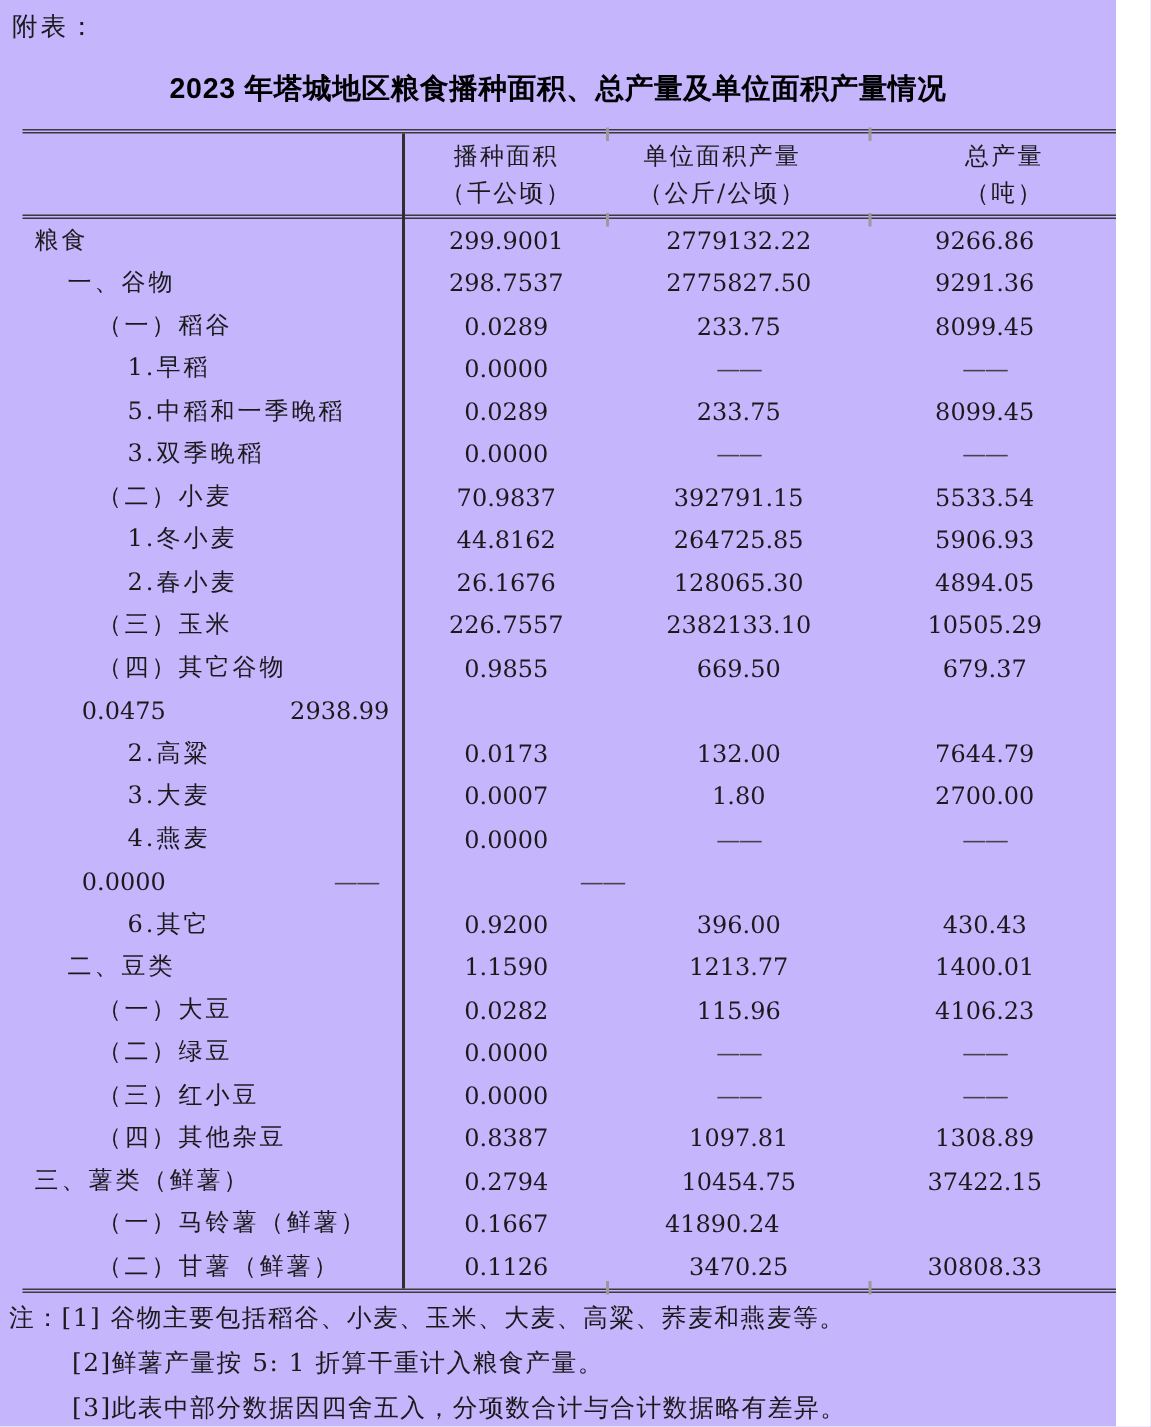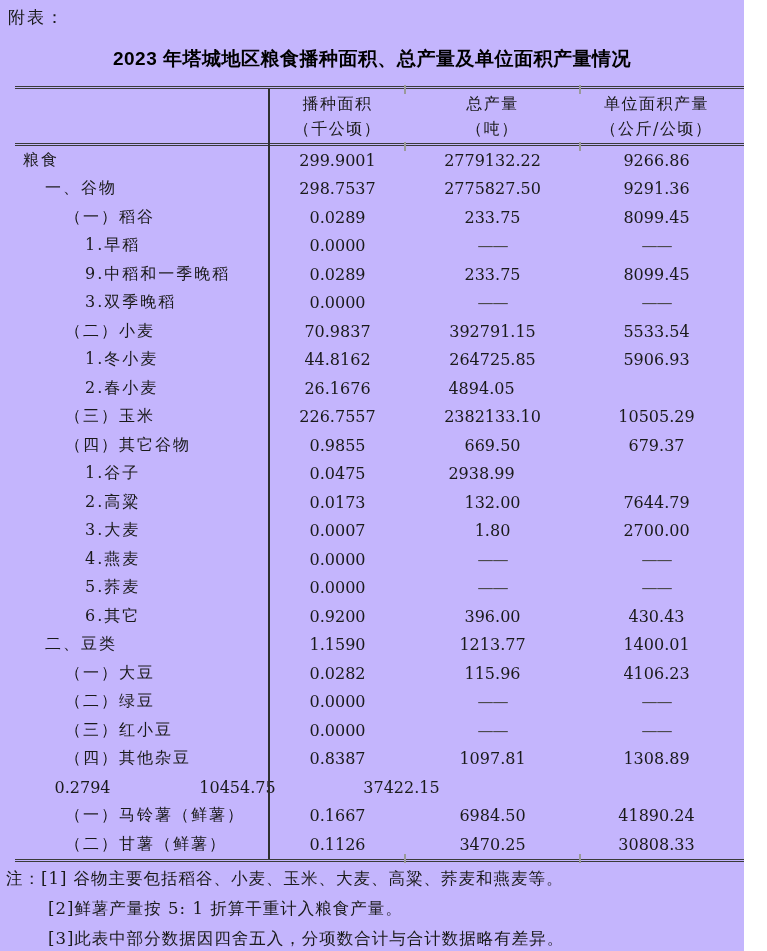--- a/index.html
+++ b/index.html
@@ -70,27 +70,27 @@
   <h1 class="title">2023 年塔城地区粮食播种面积、总产量及单位面积产量情况</h1>
 
   <div class="gtable">
 
     <div class="thead">
       <div class="hspacer"></div>
       <div class="hcell hc0">
         <span>播种面积</span>
         <span>（千公顷）</span>
       </div>
+      <div class="hcell hc2">
+        <span>单位面积产量</span>
+        <span>（公斤/公顷）</span>
+      </div>
       <div class="hcell hc1">
         <span>总产量</span>
         <span>（吨）</span>
-      </div>
-      <div class="hcell hc2">
-        <span>单位面积产量</span>
-        <span>（公斤/公顷）</span>
       </div>
     </div>
 
     <div id="tbody">
         <div class="trow">
           <div class="cell lab" style="padding-left: 8px;">粮食</div>
           <div class="cell v c0">299.9001</div>
           <div class="cell v c1">2779132.22</div>
           <div class="cell v c2">9266.86</div>
         </div>
@@ -106,21 +106,21 @@
           <div class="cell v c1">233.75</div>
           <div class="cell v c2">8099.45</div>
         </div>
         <div class="trow">
           <div class="cell lab" style="padding-left: 70px;">1.早稻</div>
           <div class="cell v c0">0.0000</div>
           <div class="cell v c1 dash">——</div>
           <div class="cell v c2 dash">——</div>
         </div>
         <div class="trow">
-          <div class="cell lab" style="padding-left: 70px;">9.中稻和一季晚稻</div>
+          <div class="cell lab" style="padding-left: 70px;">5.中稻和一季晚稻</div>
           <div class="cell v c0">0.0289</div>
           <div class="cell v c1">233.75</div>
           <div class="cell v c2">8099.45</div>
         </div>
         <div class="trow">
           <div class="cell lab" style="padding-left: 70px;">3.双季晚稻</div>
           <div class="cell v c0">0.0000</div>
           <div class="cell v c1 dash">——</div>
           <div class="cell v c2 dash">——</div>
         </div>
@@ -132,36 +132,36 @@
         </div>
         <div class="trow">
           <div class="cell lab" style="padding-left: 70px;">1.冬小麦</div>
           <div class="cell v c0">44.8162</div>
           <div class="cell v c1">264725.85</div>
           <div class="cell v c2">5906.93</div>
         </div>
         <div class="trow">
           <div class="cell lab" style="padding-left: 70px;">2.春小麦</div>
           <div class="cell v c0">26.1676</div>
+          <div class="cell v c1">128065.30</div>
           <div class="cell v c2">4894.05</div>
         </div>
         <div class="trow">
           <div class="cell lab" style="padding-left: 50px;">（三）玉米</div>
           <div class="cell v c0">226.7557</div>
           <div class="cell v c1">2382133.10</div>
           <div class="cell v c2">10505.29</div>
         </div>
         <div class="trow">
           <div class="cell lab" style="padding-left: 50px;">（四）其它谷物</div>
           <div class="cell v c0">0.9855</div>
           <div class="cell v c1">669.50</div>
           <div class="cell v c2">679.37</div>
         </div>
         <div class="trow">
-          <div class="cell lab" style="padding-left: 70px;">1.谷子</div>
           <div class="cell v c0">0.0475</div>
           <div class="cell v c2">2938.99</div>
         </div>
         <div class="trow">
           <div class="cell lab" style="padding-left: 70px;">2.高粱</div>
           <div class="cell v c0">0.0173</div>
           <div class="cell v c1">132.00</div>
           <div class="cell v c2">7644.79</div>
         </div>
         <div class="trow">
@@ -170,21 +170,20 @@
           <div class="cell v c1">1.80</div>
           <div class="cell v c2">2700.00</div>
         </div>
         <div class="trow">
           <div class="cell lab" style="padding-left: 70px;">4.燕麦</div>
           <div class="cell v c0">0.0000</div>
           <div class="cell v c1 dash">——</div>
           <div class="cell v c2 dash">——</div>
         </div>
         <div class="trow">
-          <div class="cell lab" style="padding-left: 70px;">5.荞麦</div>
           <div class="cell v c0">0.0000</div>
           <div class="cell v c1 dash">——</div>
           <div class="cell v c2 dash">——</div>
         </div>
         <div class="trow">
           <div class="cell lab" style="padding-left: 70px;">6.其它</div>
           <div class="cell v c0">0.9200</div>
           <div class="cell v c1">396.00</div>
           <div class="cell v c2">430.43</div>
         </div>
@@ -212,28 +211,28 @@
           <div class="cell v c1 dash">——</div>
           <div class="cell v c2 dash">——</div>
         </div>
         <div class="trow">
           <div class="cell lab" style="padding-left: 50px;">（四）其他杂豆</div>
           <div class="cell v c0">0.8387</div>
           <div class="cell v c1">1097.81</div>
           <div class="cell v c2">1308.89</div>
         </div>
         <div class="trow">
+          <div class="cell lab" style="padding-left: 8px;">三、薯类（鲜薯）</div>
           <div class="cell v c0">0.2794</div>
           <div class="cell v c1">10454.75</div>
           <div class="cell v c2">37422.15</div>
         </div>
         <div class="trow">
           <div class="cell lab" style="padding-left: 50px;">（一）马铃薯（鲜薯）</div>
           <div class="cell v c0">0.1667</div>
-          <div class="cell v c1">6984.50</div>
           <div class="cell v c2">41890.24</div>
         </div>
         <div class="trow">
           <div class="cell lab" style="padding-left: 50px;">（二）甘薯（鲜薯）</div>
           <div class="cell v c0">0.1126</div>
           <div class="cell v c1">3470.25</div>
           <div class="cell v c2">30808.33</div>
         </div>
       </div>
 

